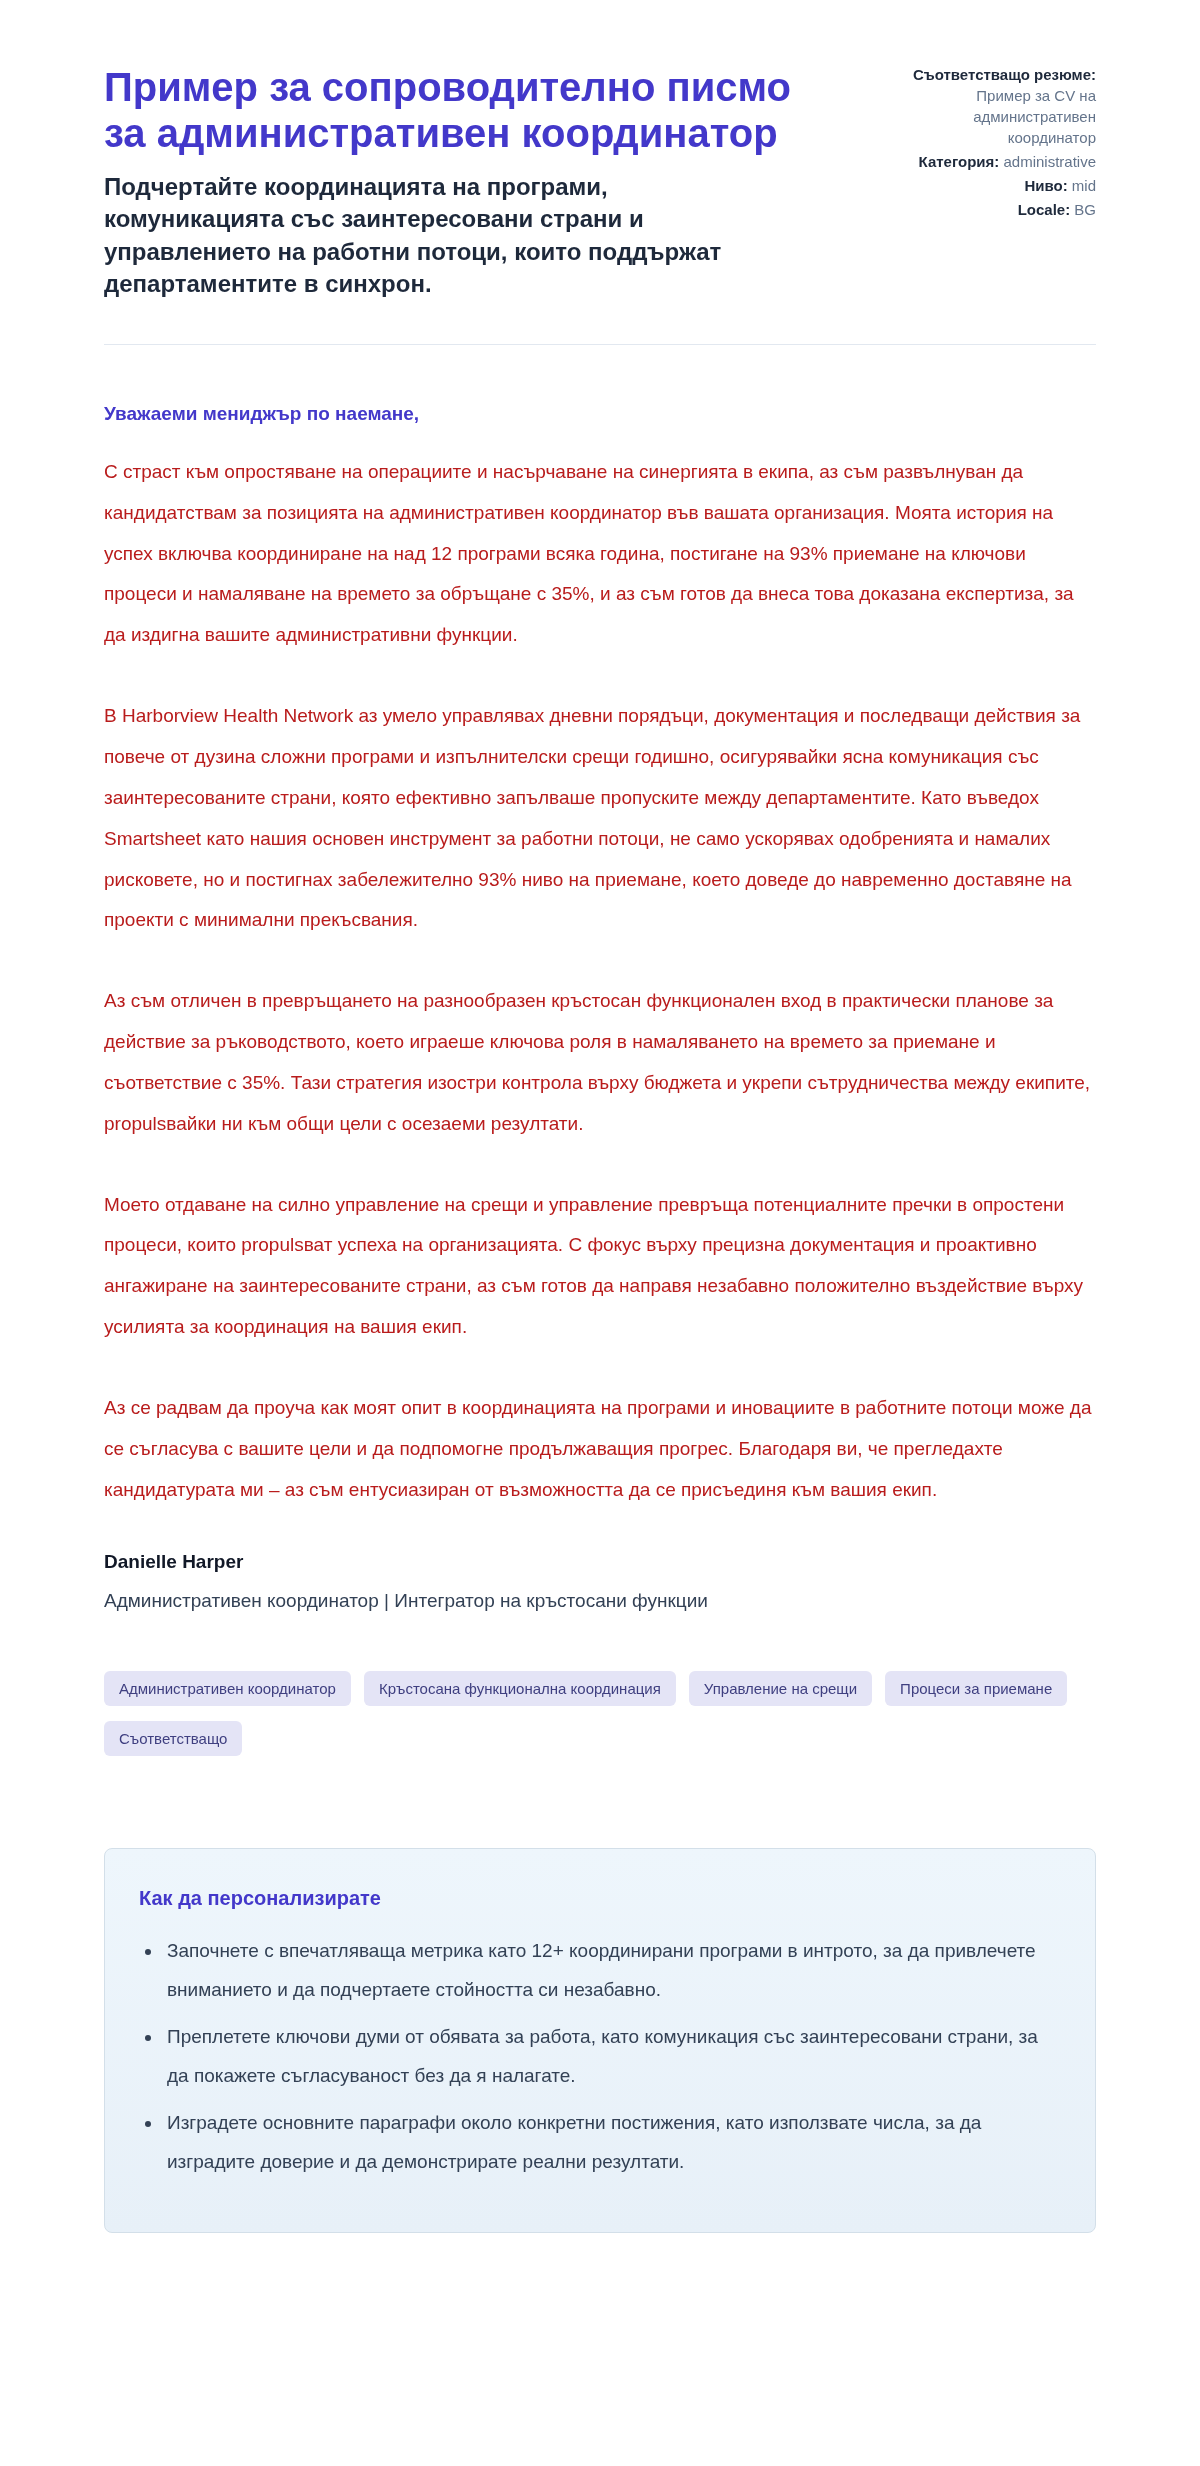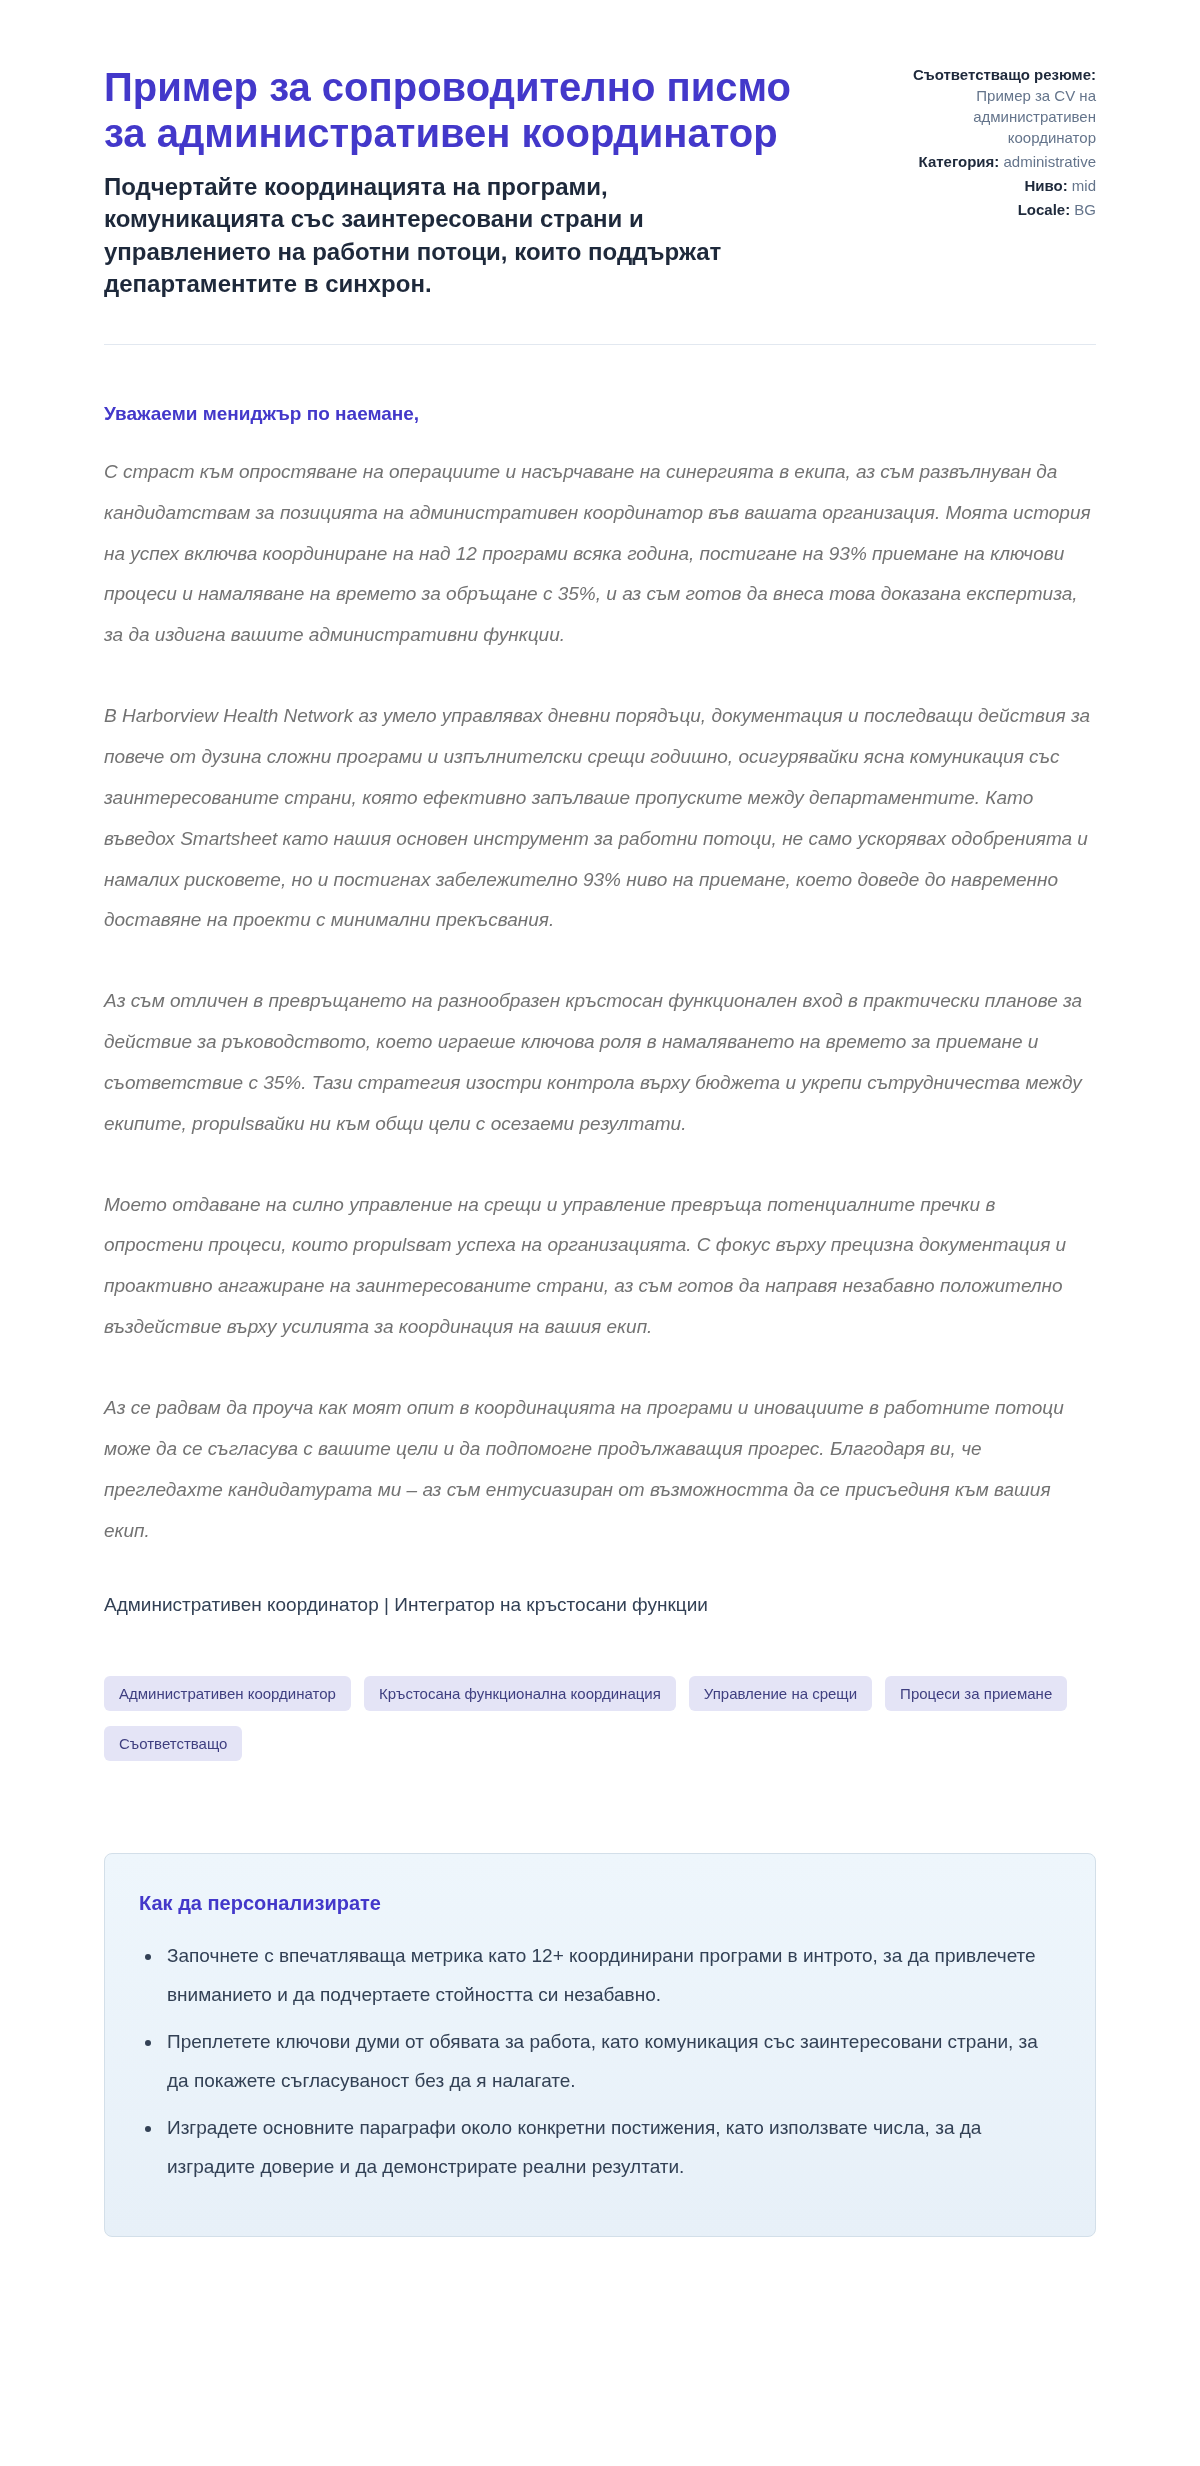--- a/index.html
+++ b/index.html
@@ -57,23 +57,22 @@
     margin: 56px 0 24px 0;
     font-size: 19px;
     line-height: 1.4;
     font-weight: 700;
     color: #4338ca;
   }
   .para {
     margin: 0 0 40px 0;
     font-size: 19px;
     line-height: 2.15;
-    color: #737373;
+    color: #b91c1c;
     max-width: 1000px;
-    font-style: italic;
   }
   .sig-name {
     margin: 22px 0 0 0;
     font-size: 19px;
     font-weight: 700;
     color: #111827;
   }
   .sig-title {
     margin: 14px 0 0 0;
     font-size: 19px;
@@ -159,20 +158,21 @@
 
   <hr class="divider">
 
   <section class="letter">
     <p class="greeting">Уважаеми мениджър по наемане,</p>
     <p class="para">С страст към опростяване на операциите и насърчаване на синергията в екипа, аз съм развълнуван да кандидатствам за позицията на административен координатор във вашата организация. Моята история на успех включва координиране на над 12 програми всяка година, постигане на 93% приемане на ключови процеси и намаляване на времето за обръщане с 35%, и аз съм готов да внеса това доказана експертиза, за да издигна вашите административни функции.</p>
     <p class="para">В Harborview Health Network аз умело управлявах дневни порядъци, документация и последващи действия за повече от дузина сложни програми и изпълнителски срещи годишно, осигурявайки ясна комуникация със заинтересованите страни, която ефективно запълваше пропуските между департаментите. Като въведох Smartsheet като нашия основен инструмент за работни потоци, не само ускорявах одобренията и намалих рисковете, но и постигнах забележително 93% ниво на приемане, което доведе до навременно доставяне на проекти с минимални прекъсвания.</p>
     <p class="para">Аз съм отличен в превръщането на разнообразен кръстосан функционален вход в практически планове за действие за ръководството, което играеше ключова роля в намаляването на времето за приемане и съответствие с 35%. Тази стратегия изостри контрола върху бюджета и укрепи сътрудничества между екипите, propulsвайки ни към общи цели с осезаеми резултати.</p>
     <p class="para">Моето отдаване на силно управление на срещи и управление превръща потенциалните пречки в опростени процеси, които propulsват успеха на организацията. С фокус върху прецизна документация и проактивно ангажиране на заинтересованите страни, аз съм готов да направя незабавно положително въздействие върху усилията за координация на вашия екип.</p>
     <p class="para">Аз се радвам да проуча как моят опит в координацията на програми и иновациите в работните потоци може да се съгласува с вашите цели и да подпомогне продължаващия прогрес. Благодаря ви, че прегледахте кандидатурата ми – аз съм ентусиазиран от възможността да се присъединя към вашия екип.</p>
+    <p class="sig-name">Danielle Harper</p>
     <p class="sig-title">Административен координатор | Интегратор на кръстосани функции</p>
   </section>
 
   <div class="tags">
     <span class="tag">Административен координатор</span>
     <span class="tag">Кръстосана функционална координация</span>
     <span class="tag">Управление на срещи</span>
     <span class="tag">Процеси за приемане</span>
     <span class="tag">Съответстващо</span>
   </div>

